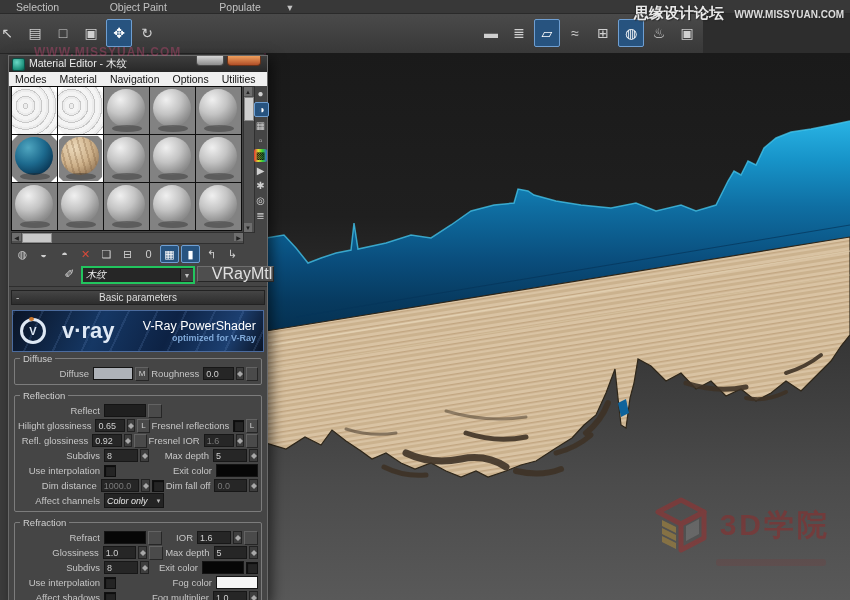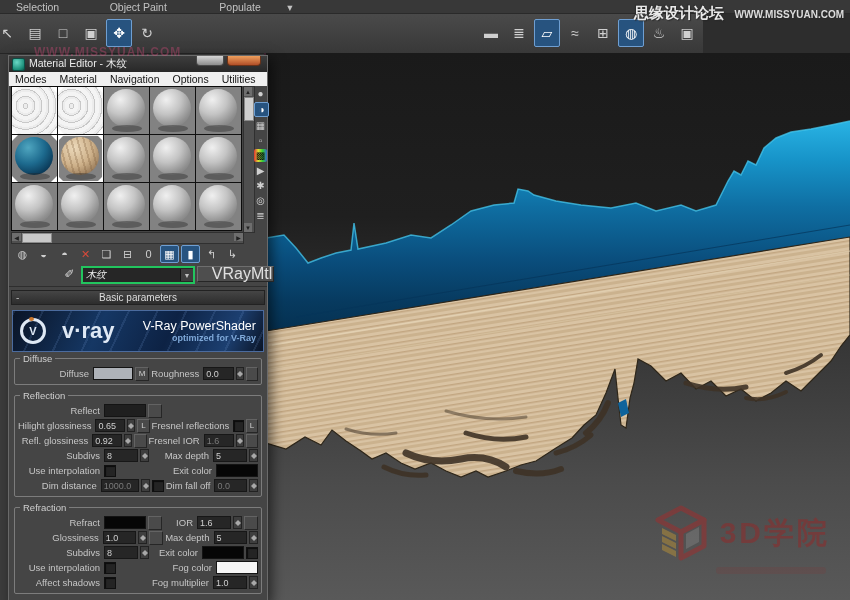--- a/index.html
+++ b/index.html
@@ -27,21 +27,21 @@
           box-shadow:2px 3px 7px rgba(0,0,0,.45);}
   .banner span{color:#fff;font-size:25px;font-weight:bold;letter-spacing:2px;white-space:nowrap;}
   
   .wm-top{position:absolute;right:6px;top:4px;z-index:40;text-align:right;white-space:nowrap;}
   .wm-top .w1{font-size:15px;font-weight:bold;color:rgba(250,250,250,.92);
       text-shadow:1px 1px 1px rgba(40,40,40,.9),-1px -1px 1px rgba(40,40,40,.6);}
   .wm-top .w2{font-size:10px;font-weight:bold;color:rgba(250,250,250,.85);margin-left:6px;
       text-shadow:1px 1px 1px rgba(40,40,40,.9);}
   .wm-red{position:absolute;left:34px;top:45px;z-index:50;font-size:12px;font-weight:bold;
       letter-spacing:1px;color:rgba(225,75,130,.34);}
-  .wm3d{position:absolute;right:22px;bottom:38px;display:flex;align-items:center;gap:10px;opacity:.55;}
+  .wm3d{position:absolute;right:22px;bottom:46px;display:flex;align-items:center;gap:10px;opacity:.55;}
   .wm3d-txt{font-size:30px;font-weight:bold;color:#8f2b2b;letter-spacing:3px;}
   .wm3d-sub{position:absolute;right:4px;bottom:-12px;width:110px;height:7px;
       background:rgba(143,43,43,.30);border-radius:3px;}
   
   .viewport{position:absolute;left:264px;top:53px;width:586px;height:547px;
             border-left:2px solid #3f2633;z-index:1;}
   
   .medit{position:absolute;left:8px;top:55px;width:258px;height:545px;background:#454545;
          border:1px solid #6a6a6a;box-shadow:4px 4px 12px rgba(0,0,0,.55);z-index:10;
          font-size:10px;color:#c8c8c8;}
@@ -453,20 +453,27 @@
               <b class="sd"></b>
             </span>
           <span class="chk"></span>
           <span class="lblR">Dim fall off</span>
           <span class="val dis">0.0</span>
           <span class="spin">
               <b class="su"></b>
               <b class="sd"></b>
             </span>
         </div>
+        <div class="prow">
+          <span class="lblL">Affect channels</span>
+          <span class="dd">
+            <i class="ddt">Color only</i>
+            <i class="dda">▼</i>
+          </span>
+        </div>
       </div>
 
       <div class="grp">
         <span class="gt">Refraction</span>
         <div class="prow">
           <span class="lblL">Refract</span>
           <span class="sw sw-black"></span>
           <span class="sq"></span>
           <span class="lblR">IOR</span>
           <span class="val">1.6</span>

